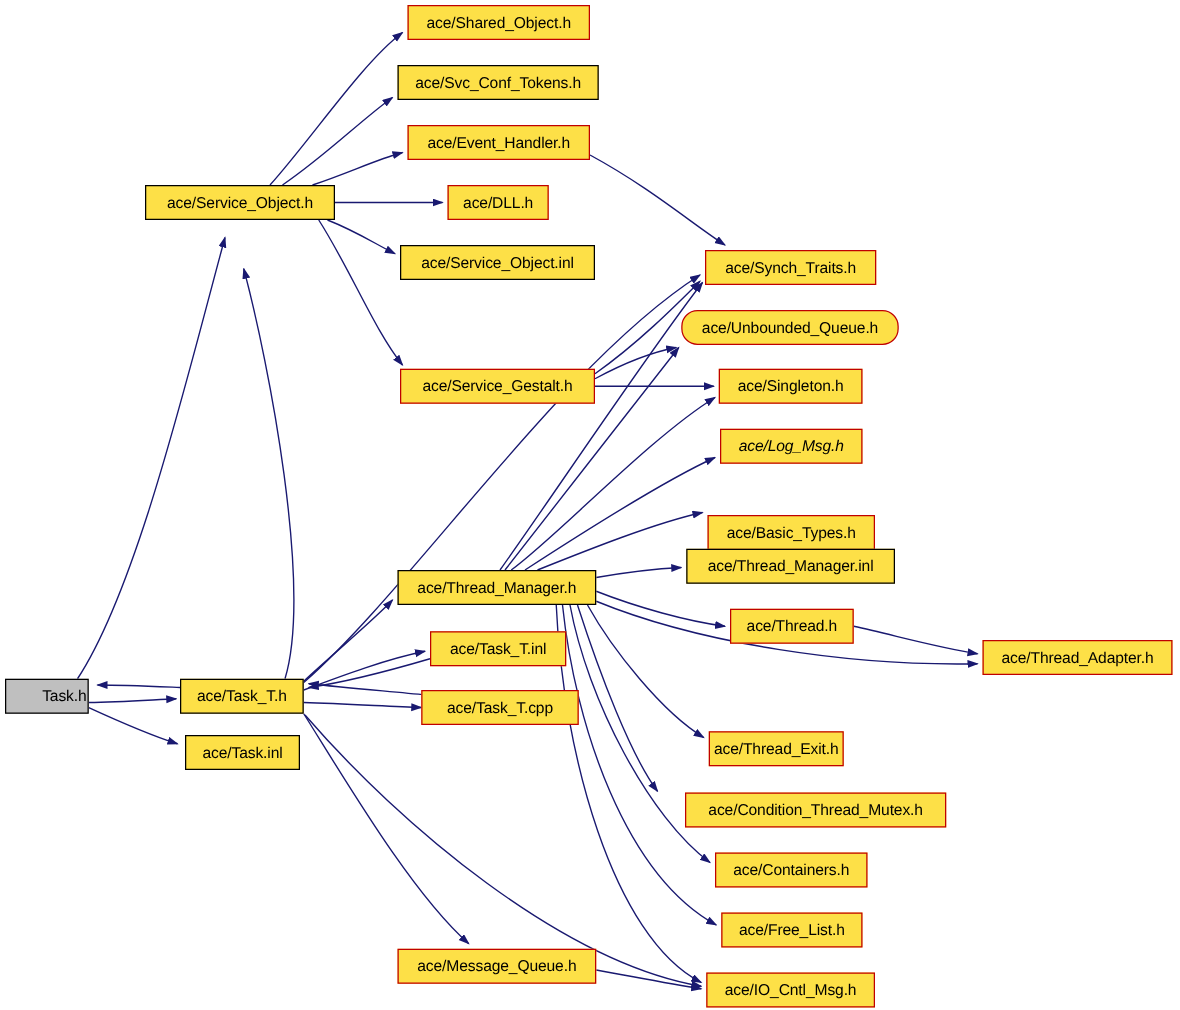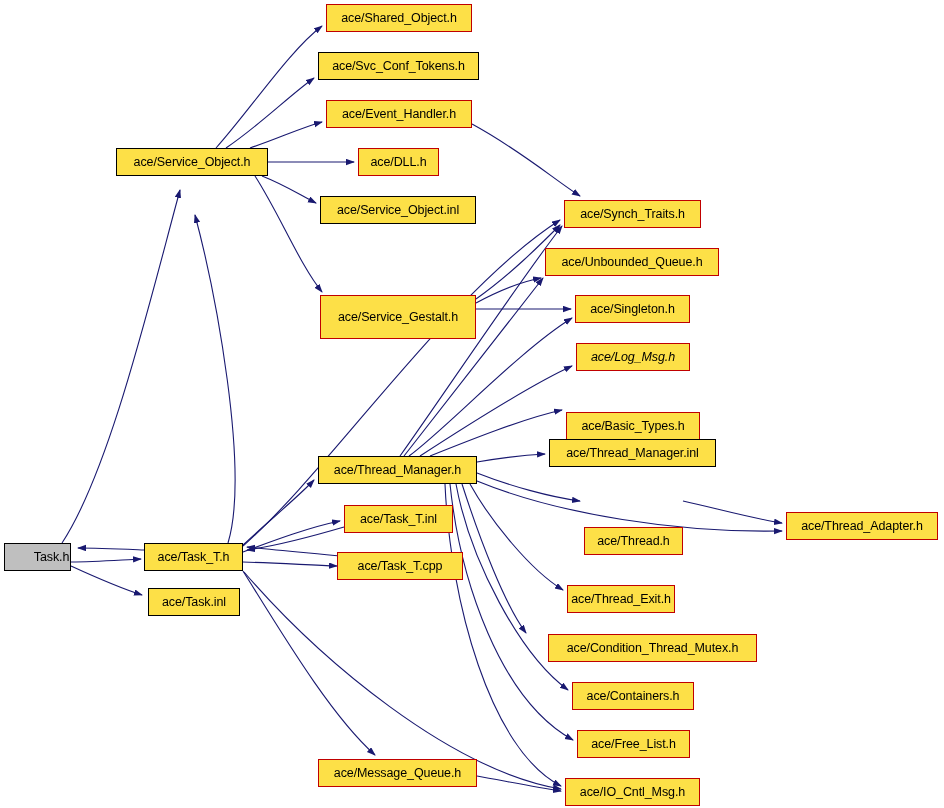--- a/index.html
+++ b/index.html
@@ -102,30 +102,30 @@
       <div class="node black" style="left: 144px; top: 543px; width: 99px; height: 28px;">ace/Task_T.h</div>
       <div class="node black" style="left: 148px; top: 588px; width: 92px; height: 28px;">ace/Task.inl</div>
       <div class="node " style="left: 344px; top: 505px; width: 109px; height: 28px;">ace/Task_T.inl</div>
       <div class="node " style="left: 337px; top: 552px; width: 126px; height: 28px;">ace/Task_T.cpp</div>
       <div class="node black" style="left: 116px; top: 148px; width: 152px; height: 28px;">ace/Service_Object.h</div>
       <div class="node " style="left: 326px; top: 4px; width: 146px; height: 28px;">ace/Shared_Object.h</div>
       <div class="node black" style="left: 318px; top: 52px; width: 161px; height: 28px;">ace/Svc_Conf_Tokens.h</div>
       <div class="node " style="left: 326px; top: 100px; width: 146px; height: 28px;">ace/Event_Handler.h</div>
       <div class="node " style="left: 358px; top: 148px; width: 81px; height: 28px;">ace/DLL.h</div>
       <div class="node black" style="left: 320px; top: 196px; width: 156px; height: 28px;">ace/Service_Object.inl</div>
-      <div class="node " style="left: 320px; top: 295px; width: 156px; height: 44px;">ace/Service_Gestalt.h</div>
+      <div class="node " style="left: 320px; top: 295px; width: 156px; height: 28px;">ace/Service_Gestalt.h</div>
       <div class="node black" style="left: 318px; top: 456px; width: 159px; height: 28px;">ace/Thread_Manager.h</div>
       <div class="node " style="left: 318px; top: 759px; width: 159px; height: 28px;">ace/Message_Queue.h</div>
       <div class="node " style="left: 564px; top: 200px; width: 137px; height: 28px;">ace/Synch_Traits.h</div>
-      <div class="node " style="left: 545px; top: 248px; width: 174px; height: 28px;">ace/Unbounded_Queue.h</div>
+      <div class="node " style="left: 545px; top: 248px; width: 174px; height: 28px; border-radius: 13px;">ace/Unbounded_Queue.h</div>
       <div class="node " style="left: 575px; top: 295px; width: 115px; height: 28px;">ace/Singleton.h</div>
       <div class="node " style="left: 576px; top: 343px; width: 114px; height: 28px; font-style: italic;">ace/Log_Msg.h</div>
       <div class="node " style="left: 566px; top: 412px; width: 134px; height: 28px;">ace/Basic_Types.h</div>
       <div class="node black" style="left: 549px; top: 439px; width: 167px; height: 28px;">ace/Thread_Manager.inl</div>
-      <div class="node " style="left: 584px; top: 487px; width: 99px; height: 28px; margin-top: 40px;">ace/Thread.h</div>
+      <div class="node " style="left: 584px; top: 487px; width: 99px; height: 28px;">ace/Thread.h</div>
       <div class="node " style="left: 567px; top: 585px; width: 108px; height: 28px;">ace/Thread_Exit.h</div>
       <div class="node " style="left: 528px; top: 634px; width: 209px; height: 28px; margin-left: 20px;">ace/Condition_Thread_Mutex.h</div>
       <div class="node " style="left: 572px; top: 682px; width: 122px; height: 28px;">ace/Containers.h</div>
       <div class="node " style="left: 577px; top: 730px; width: 113px; height: 28px;">ace/Free_List.h</div>
       <div class="node " style="left: 565px; top: 778px; width: 135px; height: 28px;">ace/IO_Cntl_Msg.h</div>
       <div class="node " style="left: 786px; top: 512px; width: 152px; height: 28px;">ace/Thread_Adapter.h</div>
     </div>
 </div>
 
 </body></html>

